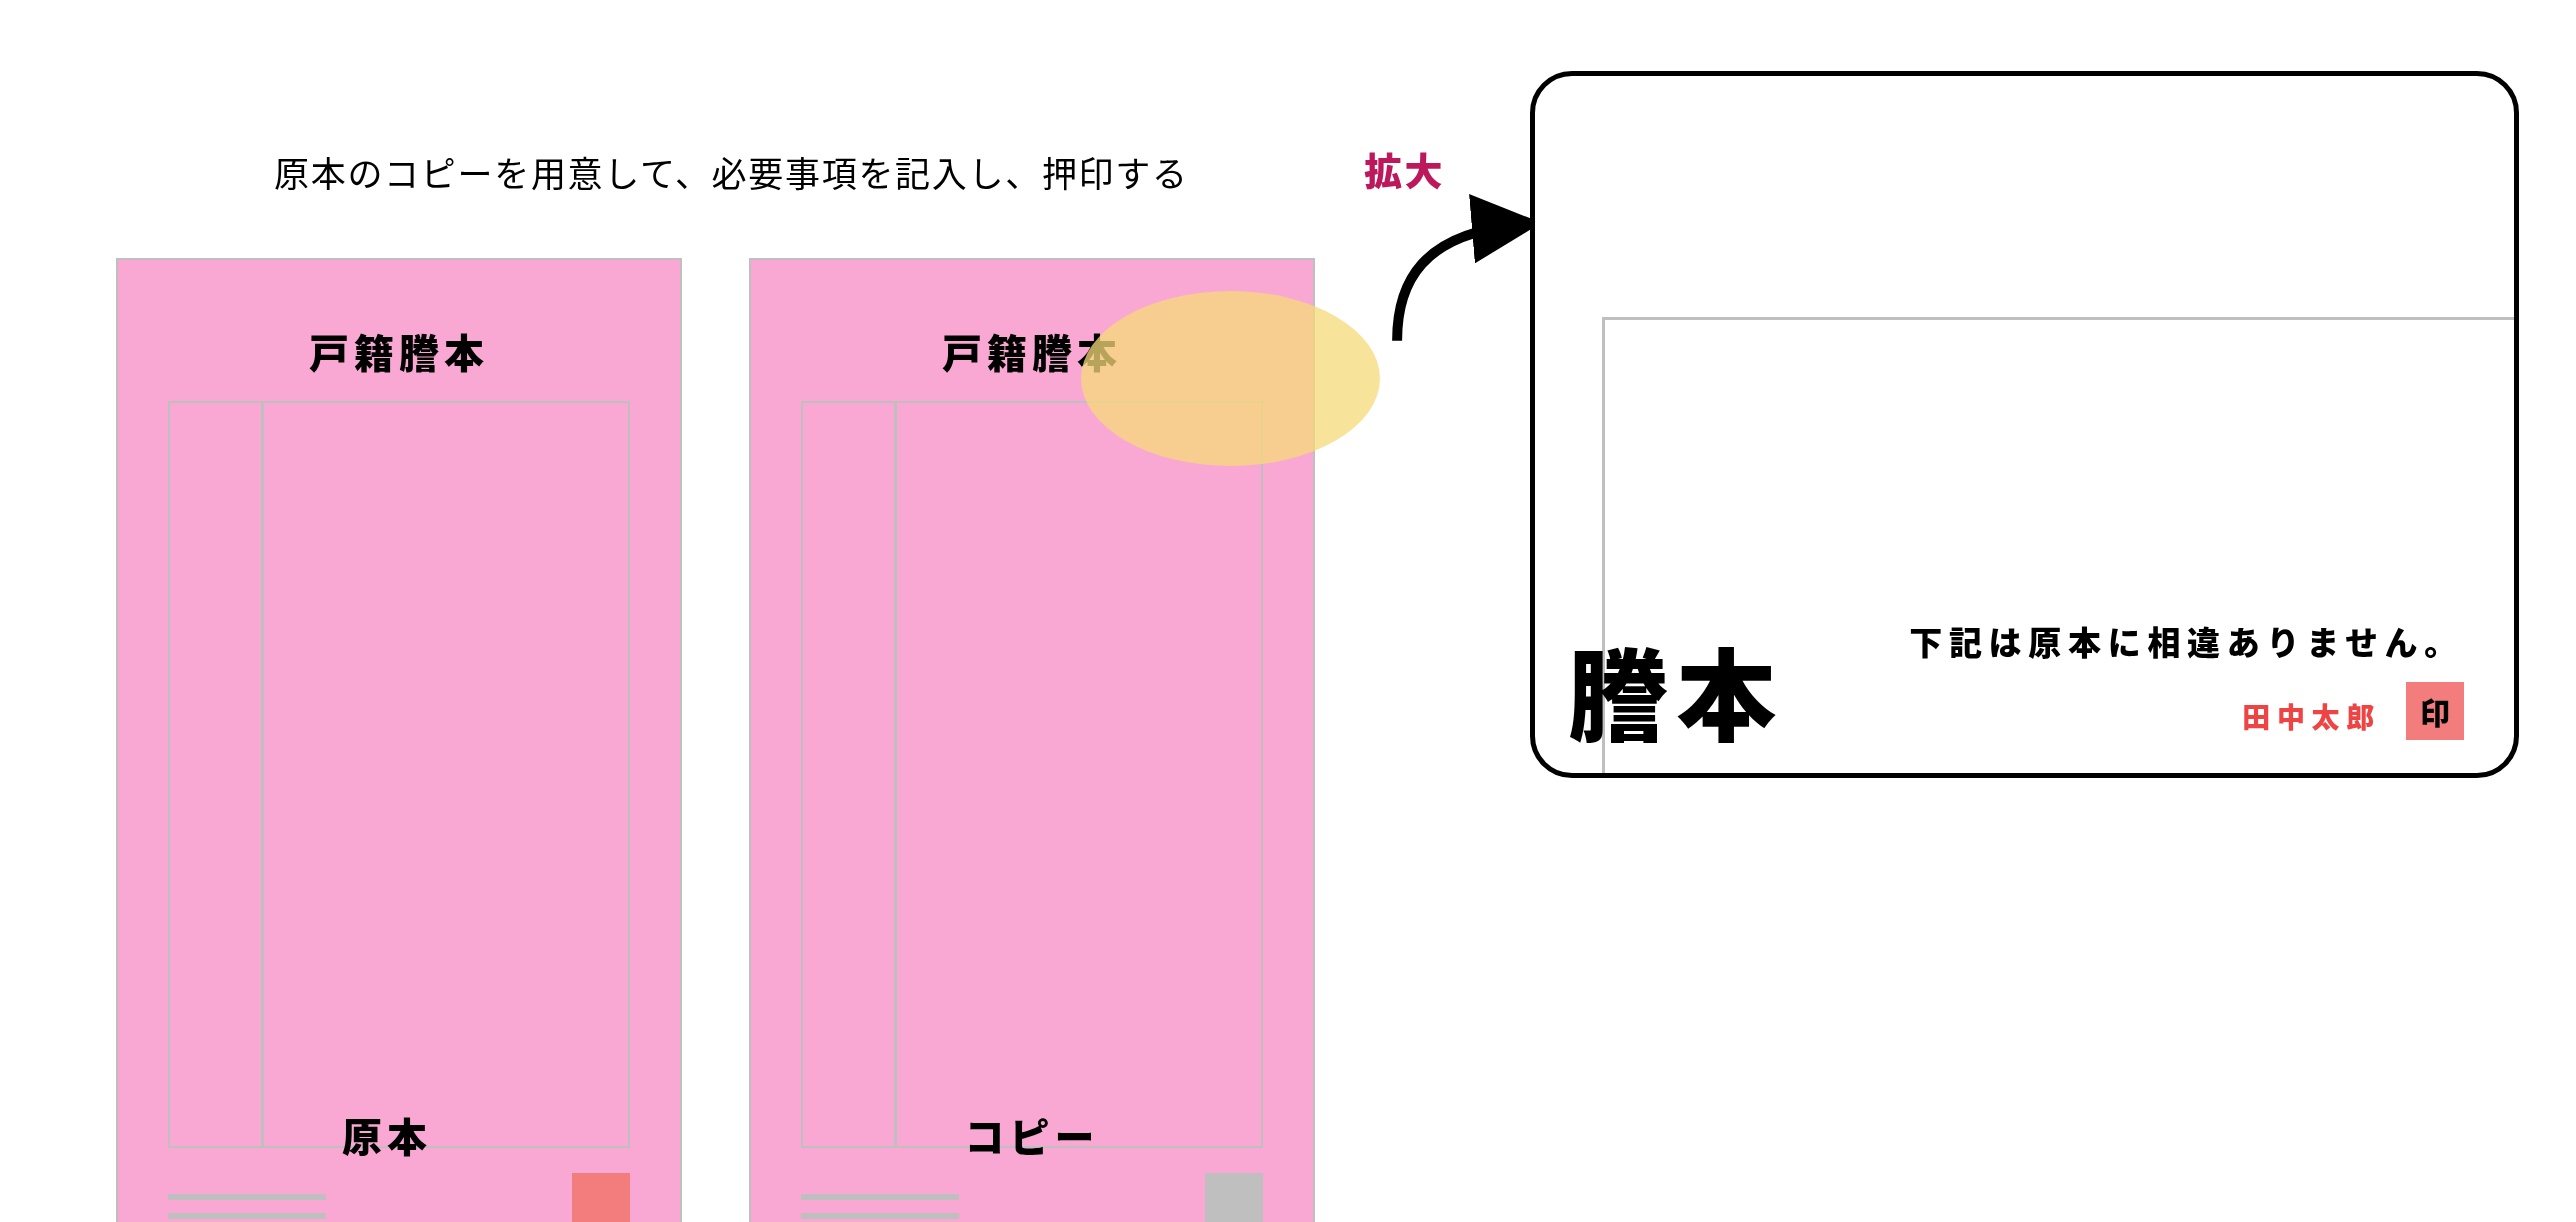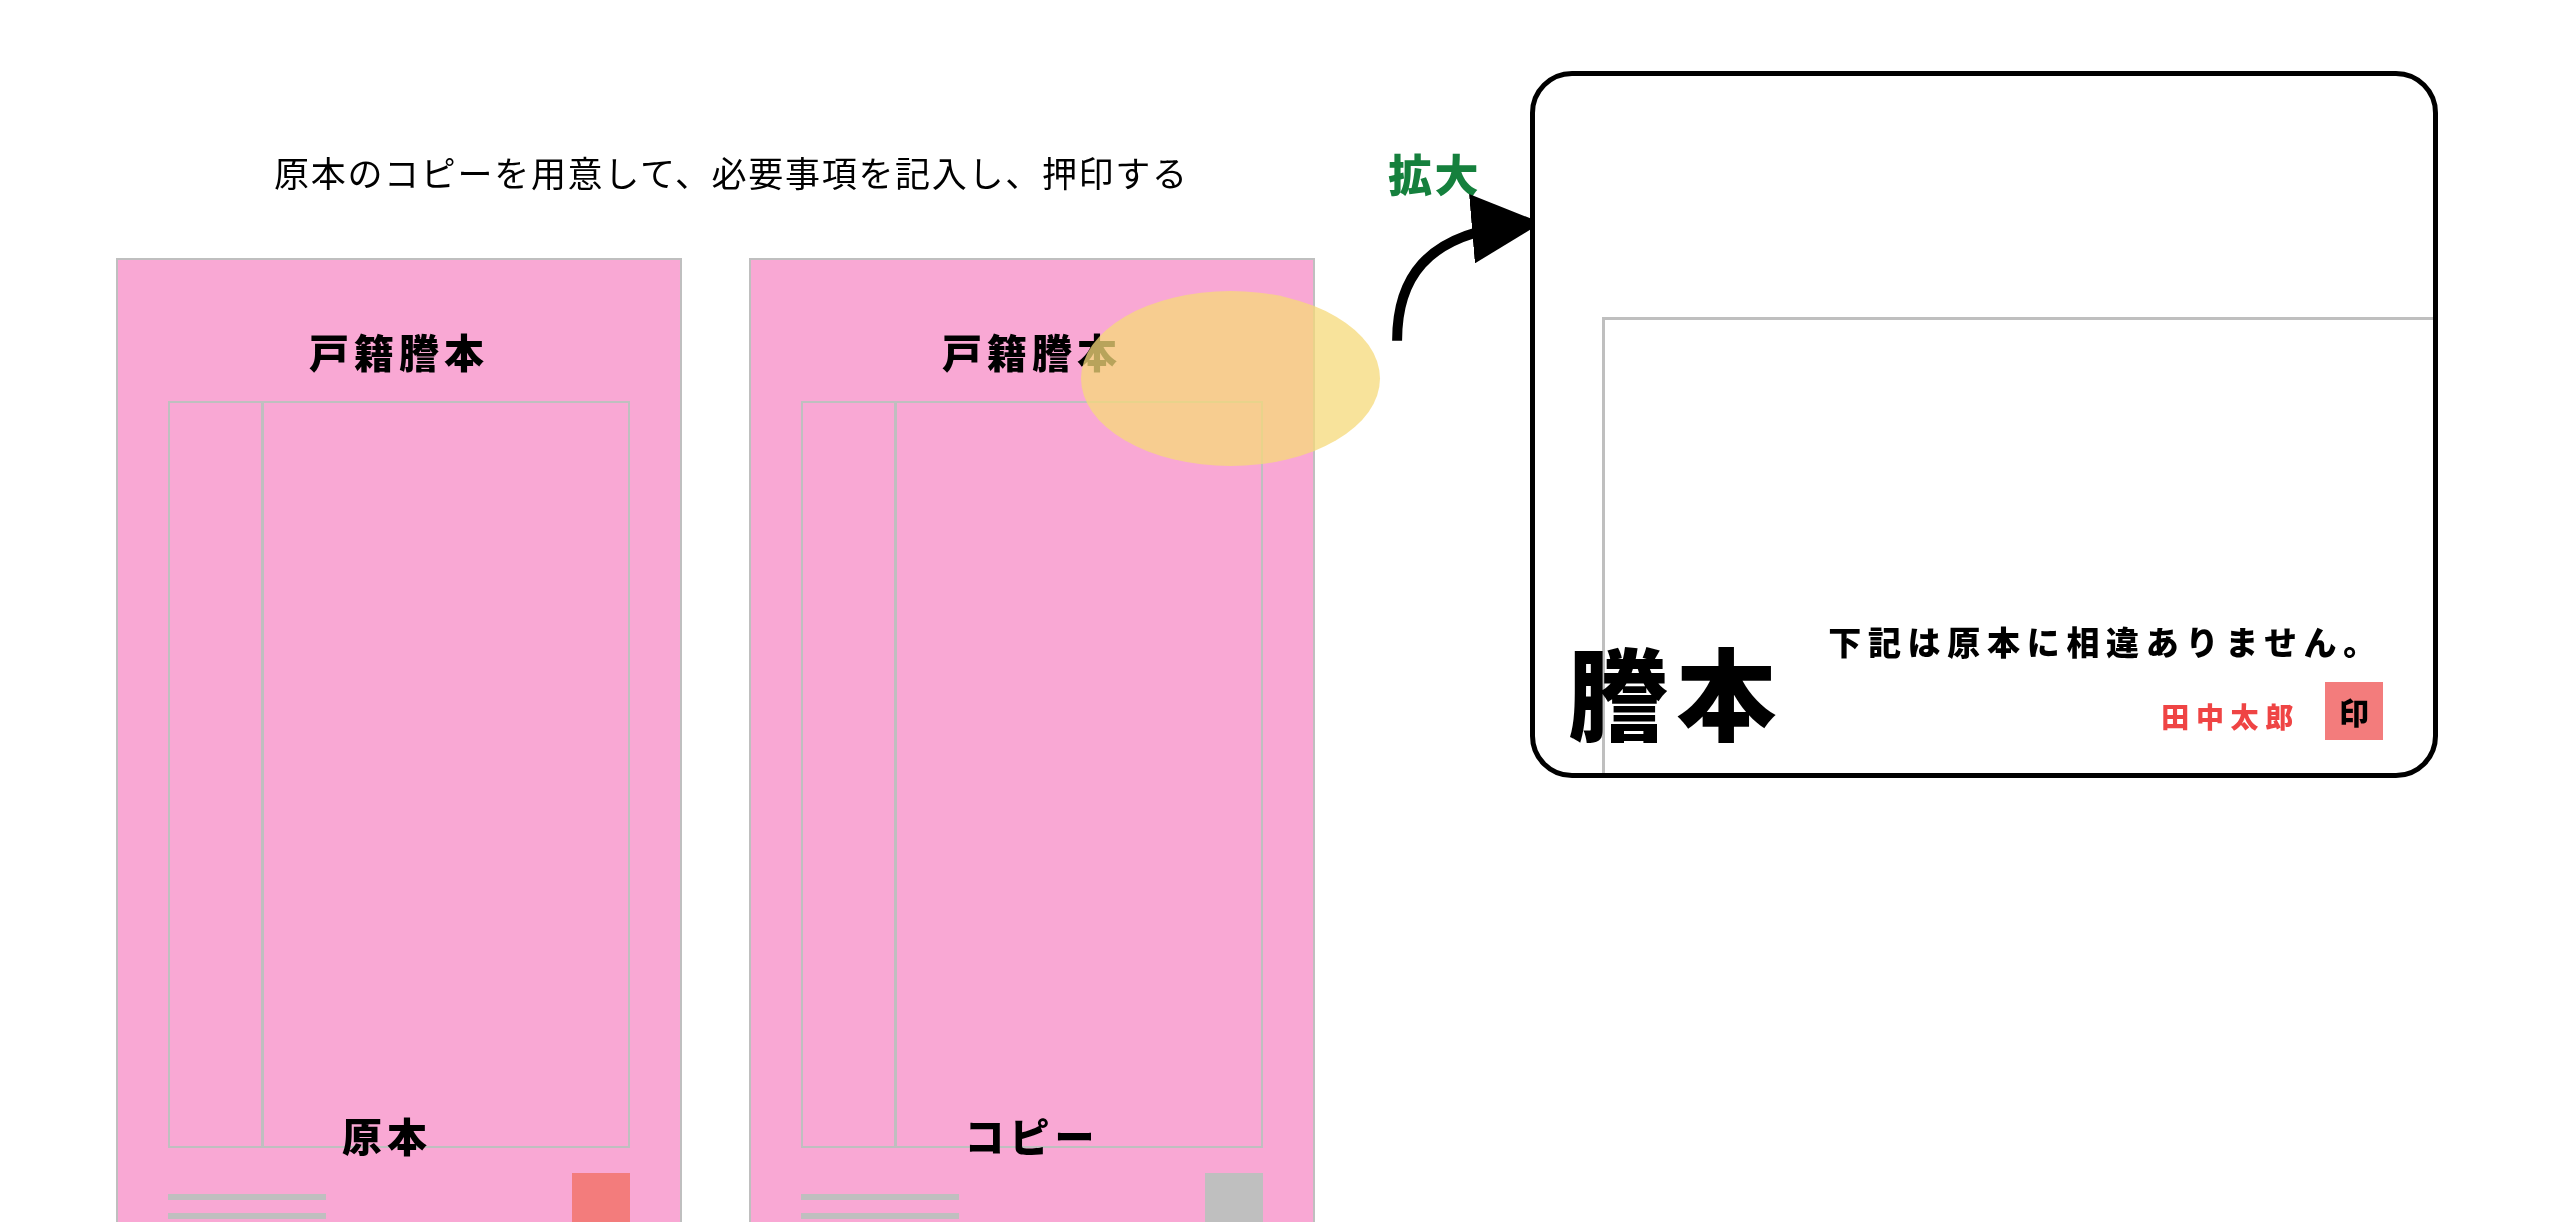--- a/index.html
+++ b/index.html
@@ -112,40 +112,39 @@
     opacity: 0.75;
     border-radius: 50%;
   }
 
   
   .arrow-label {
     position: absolute;
     left: 1364px;
     top: 141px;
     font-weight: 800;
-    font-size: 44px;
+    font-size: 38px;
     letter-spacing: 2.5px;
-    color: #15803d;
-    margin-left: 24px;
+    color: #be185d;
   }
   .arrow {
     position: absolute;
     left: 1372px;
     top: 183px;
     width: 183px;
     height: 166px;
     pointer-events: none;
   }
 
   
   .zoom {
     position: absolute;
     left: 1530px;
     top: 71px;
-    width: 908px;
+    width: 989px;
     height: 707px;
     border: 5.8px solid #000;
     border-radius: 42px;
     background: #fff;
     overflow: hidden;
     text-decoration: underline;
   }
   .zoom-inner-frame {
     position: absolute;
     left: 67px;

